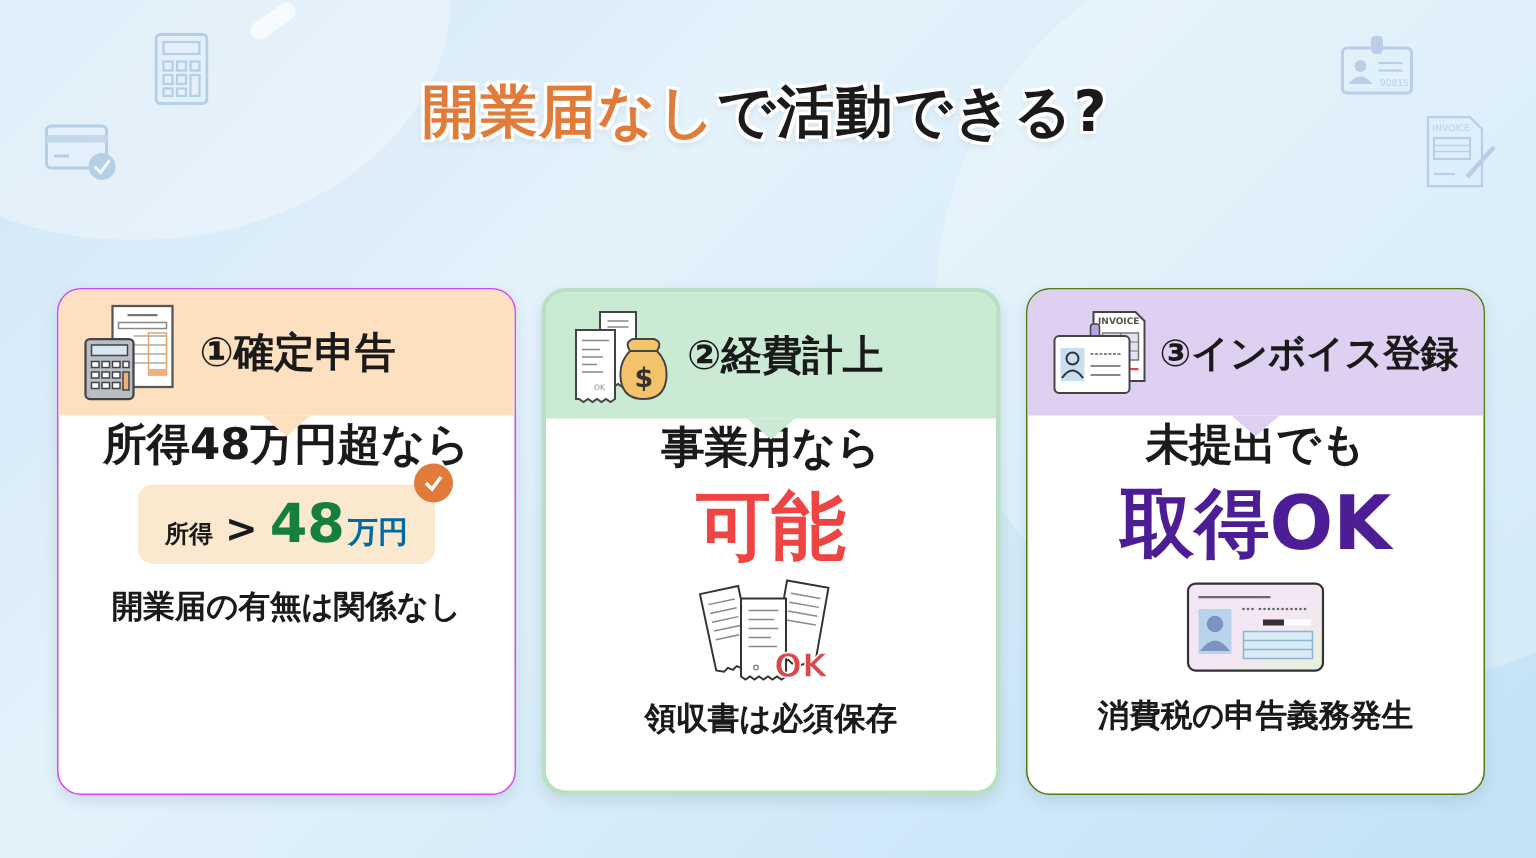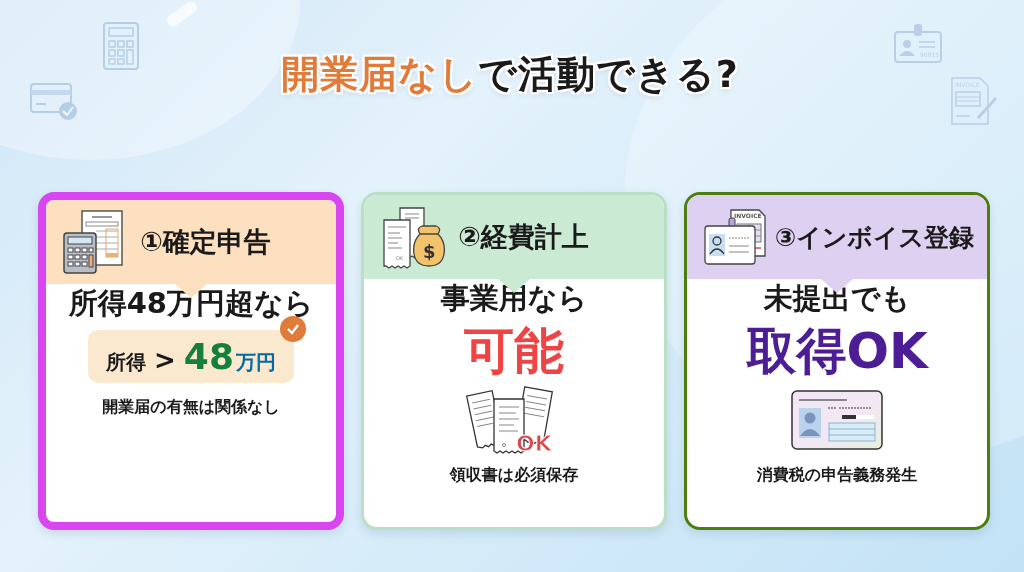--- a/index.html
+++ b/index.html
@@ -33,23 +33,23 @@
   .title .line1 .accent { color: #e07b3a; }
   .title .line2 { font-size: 40px; color: #1a1a1a; margin-top: 6px; letter-spacing: 1px;
     text-shadow: 0 0 4px #fff, 0 0 4px #fff, 2px 2px 0 #fff, -2px -2px 0 #fff, 2px -2px 0 #fff, -2px 2px 0 #fff, 0 3px 6px rgba(0,0,0,0.15); }
 
   .cards { position: absolute; top: 192px; left: 38px; display: flex; gap: 17px; }
   .card {
     width: 306px; height: 338px; border-radius: 16px; overflow: hidden;
     background: #fff; position: relative;
     box-shadow: 0 4px 10px rgba(60,90,120,0.15);
   }
-  .card.c1 { border: 8px solid #d946ef; }
+  .card.c1 { border: 1px solid #d946ef; }
   .card.c2 { border: 3px solid #b9dfc4; }
-  .card.c3 { border: 3px solid #4d7c0f; }
+  .card.c3 { border: 1px solid #4d7c0f; }
   .card-head {
     height: 84px; display: flex; align-items: center; padding-left: 16px; position: relative;
   }
   .c1 .card-head { background: #fde0bf; }
   .c2 .card-head { background: #cbead3; }
   .c3 .card-head { background: #ddd0f0; }
   .card-head::after {
     content: ""; position: absolute; left: 50%; bottom: -14px; transform: translateX(-50%);
     border-left: 16px solid transparent; border-right: 16px solid transparent; border-top: 14px solid;
   }
@@ -60,27 +60,27 @@
   .head-label { font-size: 27px; font-weight: bold; color: #1a1a1a; margin-left: 12px; white-space: nowrap; }
   .c3 .head-label { font-size: 25px; margin-left: 6px; }
 
   .card-body { text-align: center; }
   .lead { font-size: 29px; font-weight: bold; color: #1a1a1a; }
   .big { font-size: 50px; font-weight: bold; line-height: 1.2; margin-top: 2px; }
   .c1 .big { color: #e07b3a; }
   .c2 .big { color: #ef4444; }
   .c3 .big { color: #4c1d95; }
   .visual { height: 78px; display: flex; align-items: center; justify-content: center; position: relative; }
-  .footnote { font-size: 16px; font-weight: bold; color: #1a1a1a; margin-top: 6px; }
+  .footnote { font-size: 21px; font-weight: bold; color: #1a1a1a; margin-top: 6px; }
 
   .badge {
     display: inline-flex; align-items: baseline; background: #fbe9cf; border-radius: 10px;
     padding: 6px 18px; position: relative; margin-top: 6px;
   }
-  .badge .b-label { font-size: 20px; font-weight: bold; color: #1a1a1a; }
+  .badge .b-label { font-size: 16px; font-weight: bold; color: #1a1a1a; }
   .badge .b-gt { font-size: 26px; font-weight: bold; color: #1a1a1a; margin: 0 8px; }
   .badge .b-num { font-size: 36px; font-weight: bold; color: #15803d; }
   .badge .b-unit { font-size: 20px; font-weight: bold; color: #0369a1; margin-left: 2px; }
   .check {
     position: absolute; right: -12px; top: -14px; width: 26px; height: 26px; border-radius: 50%;
     background: #e07b3a; display: flex; align-items: center; justify-content: center;
   }
 </style>
 </head>
 <body>

